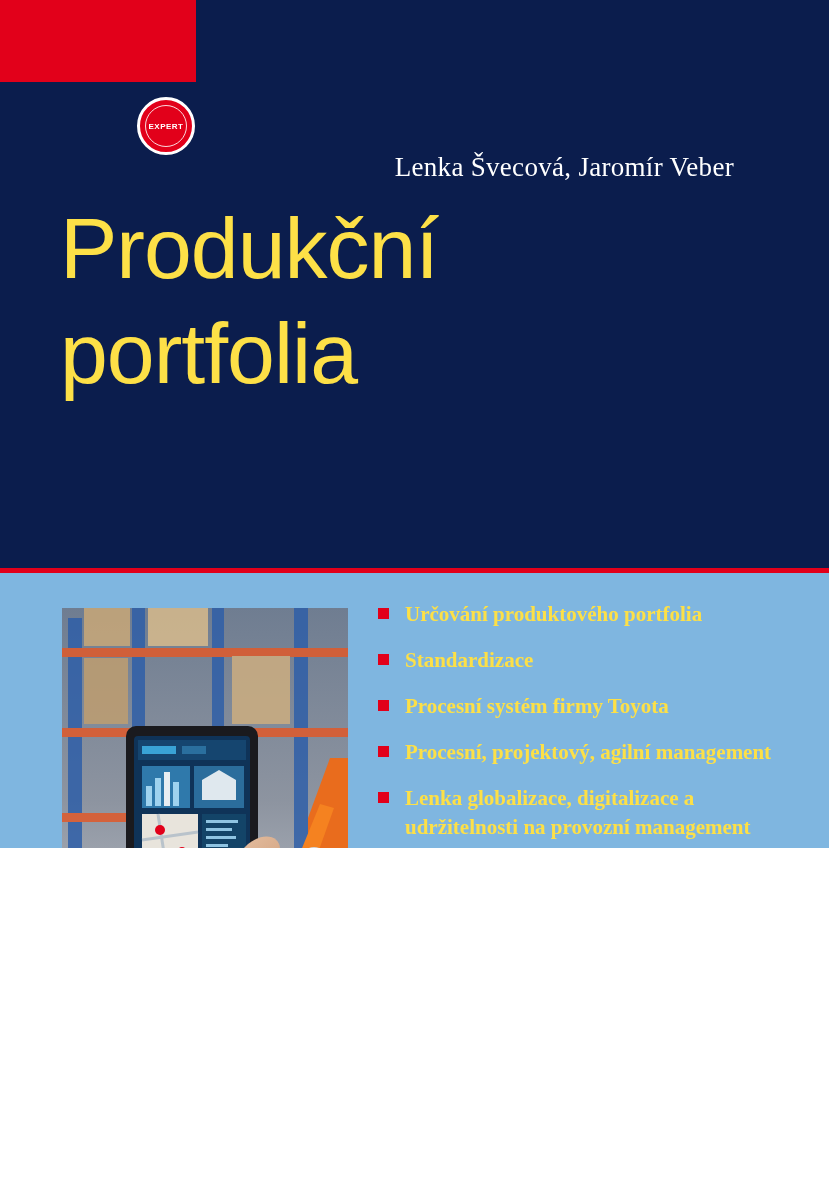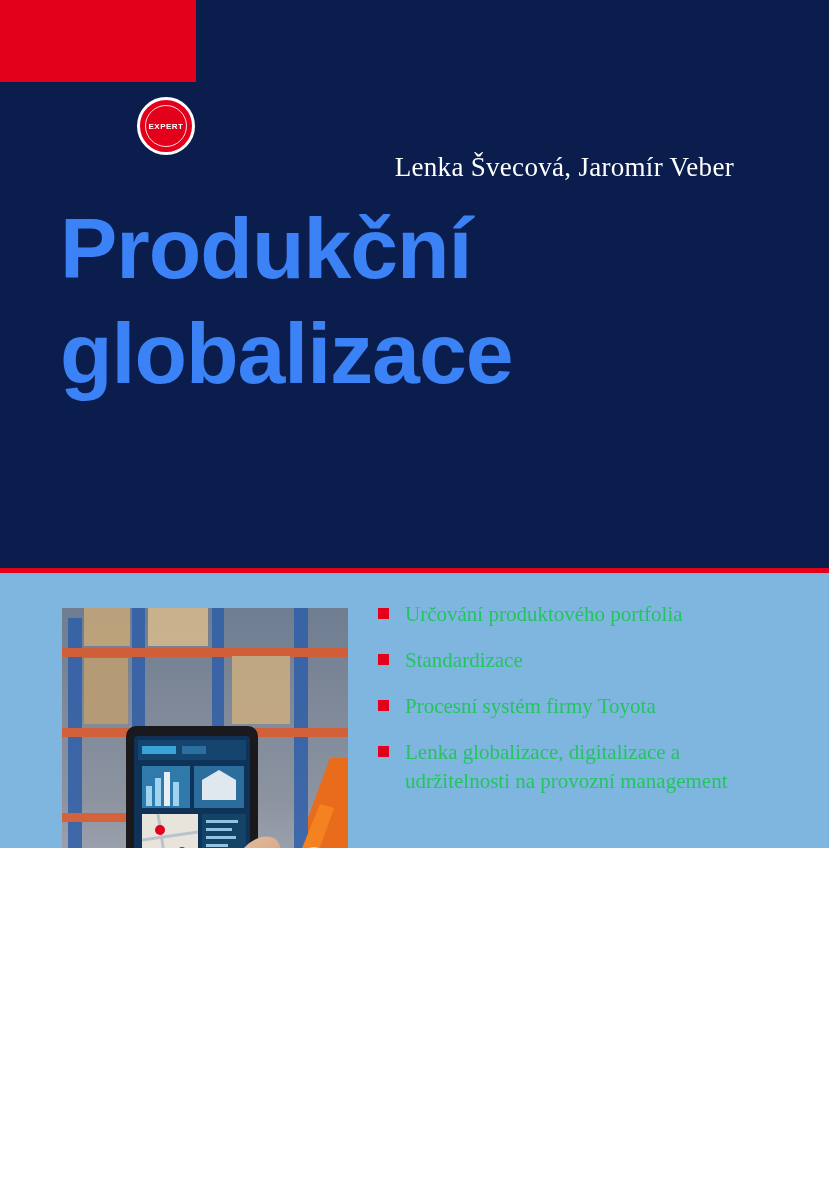--- a/index.html
+++ b/index.html
@@ -78,23 +78,23 @@
   }
 
   
   .title-block {
     position: absolute;
     left: 60px;
     top: 196px;
     width: 720px;
   }
   .title-line {
-    color: #3b82f6;
+    color: #fde047;
     font-family: "Liberation Sans", sans-serif;
-    font-weight: bold;
+    font-weight: normal;
     font-size: 86px;
     line-height: 1.22;
     letter-spacing: -1px;
     white-space: nowrap;
   }
 
   
   .divider {
     position: absolute;
     left: 0;
@@ -130,24 +130,25 @@
   .bullets {
     position: absolute;
     left: 378px;
     top: 600px;
     width: 400px;
   }
   .bullet-item {
     position: relative;
     padding-left: 27px;
     margin-bottom: 17px;
-    color: #22c55e;
+    color: #fde047;
     font-family: "Liberation Serif", serif;
     font-size: 21px;
     line-height: 1.38;
+    font-weight: bold;
   }
   .bullet-item .sq {
     position: absolute;
     left: 0;
     top: 8px;
     width: 11px;
     height: 11px;
     background: #e2001a;
   }
 
@@ -190,21 +191,21 @@
 
     <div class="expert-badge">
       <div class="inner-ring"></div>
       <span class="badge-text">EXPERT</span>
     </div>
 
     <div class="authors">Lenka Švecová, Jaromír Veber</div>
 
     <div class="title-block">
       <div class="title-line">Produkční</div>
-      <div class="title-line">globalizace</div>
+      <div class="title-line">portfolia</div>
     </div>
   </div>
 
   <div class="divider"></div>
 
   <div class="bottom-band"></div>
 
   <div class="photo">
     <svg width="286" height="352" viewBox="0 0 286 352" xmlns="http://www.w3.org/2000/svg" aria-hidden="true">
       <defs>
@@ -290,20 +291,21 @@
     <div class="bullet-item">
       <span class="sq"></span>
       <span>Standardizace</span>
     </div>
     <div class="bullet-item">
       <span class="sq"></span>
       <span>Procesní systém firmy Toyota</span>
     </div>
     <div class="bullet-item">
       <span class="sq"></span>
+      <span>Procesní, projektový, agilní management</span>
     </div>
     <div class="bullet-item">
       <span class="sq"></span>
       <span>Lenka globalizace, digitalizace a udržitelnosti na provozní management</span>
     </div>
   </div>
 
   <div class="logo">
     <span class="logo-e">E</span><span class="logo-word">GRADA</span><span class="logo-reg">®</span>
   </div>

